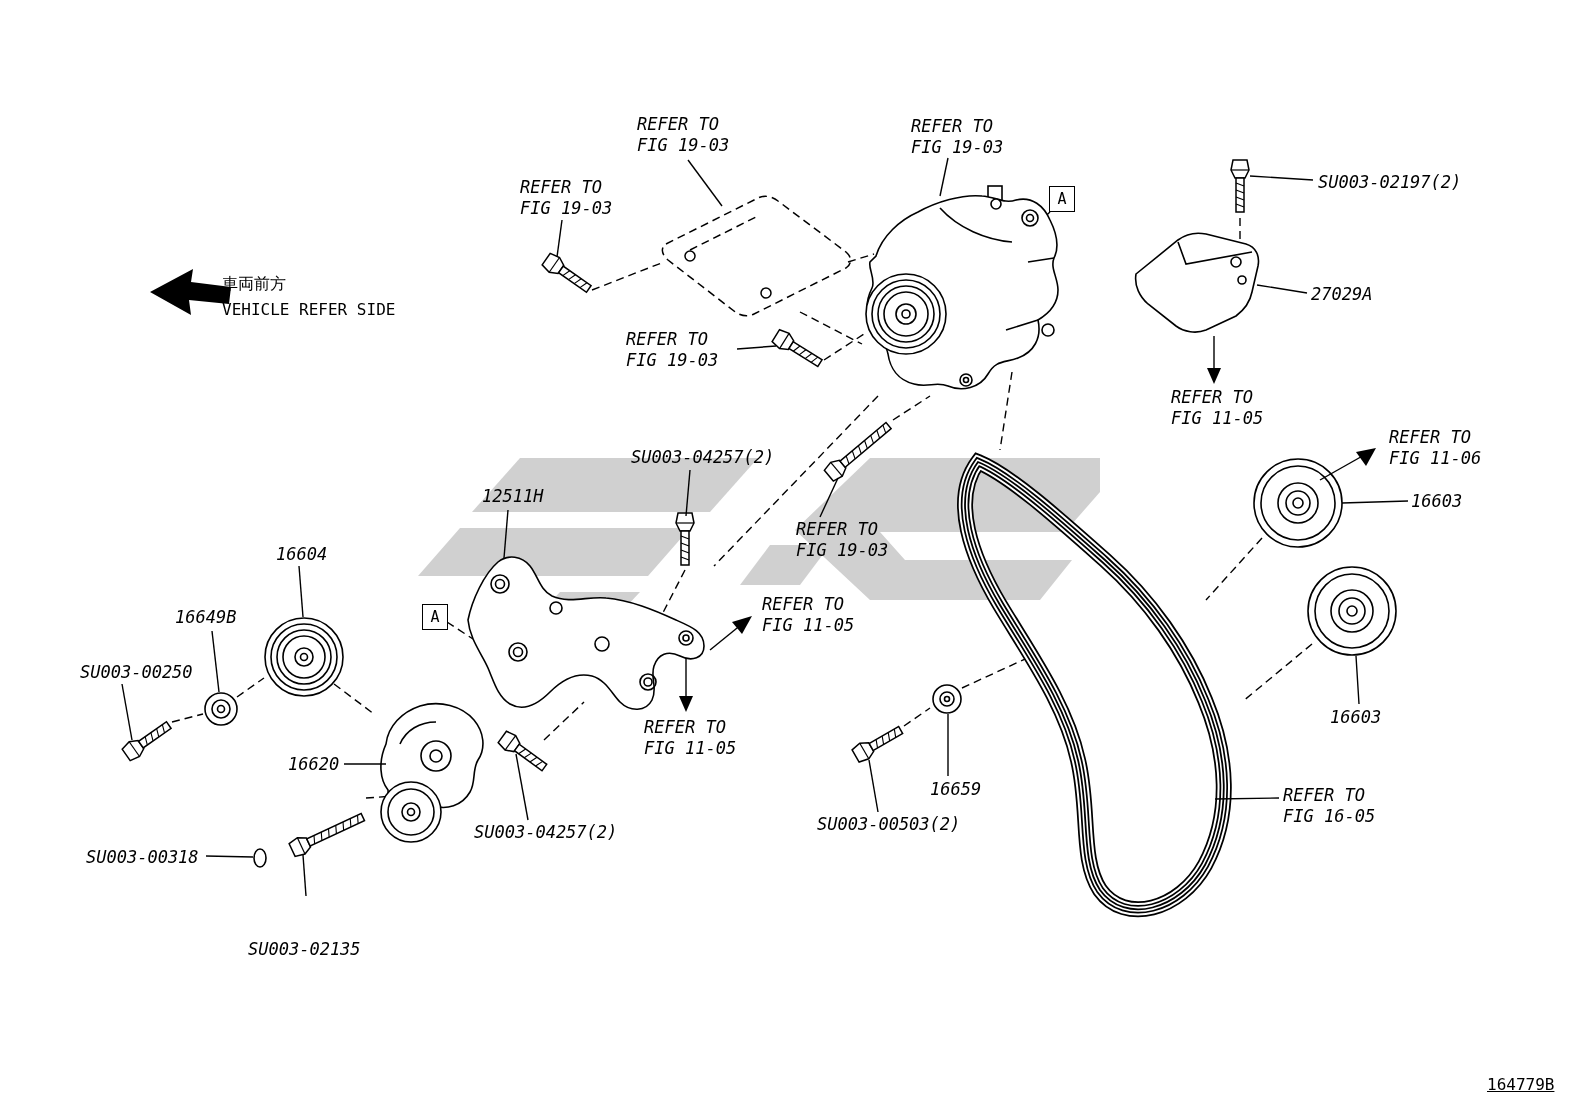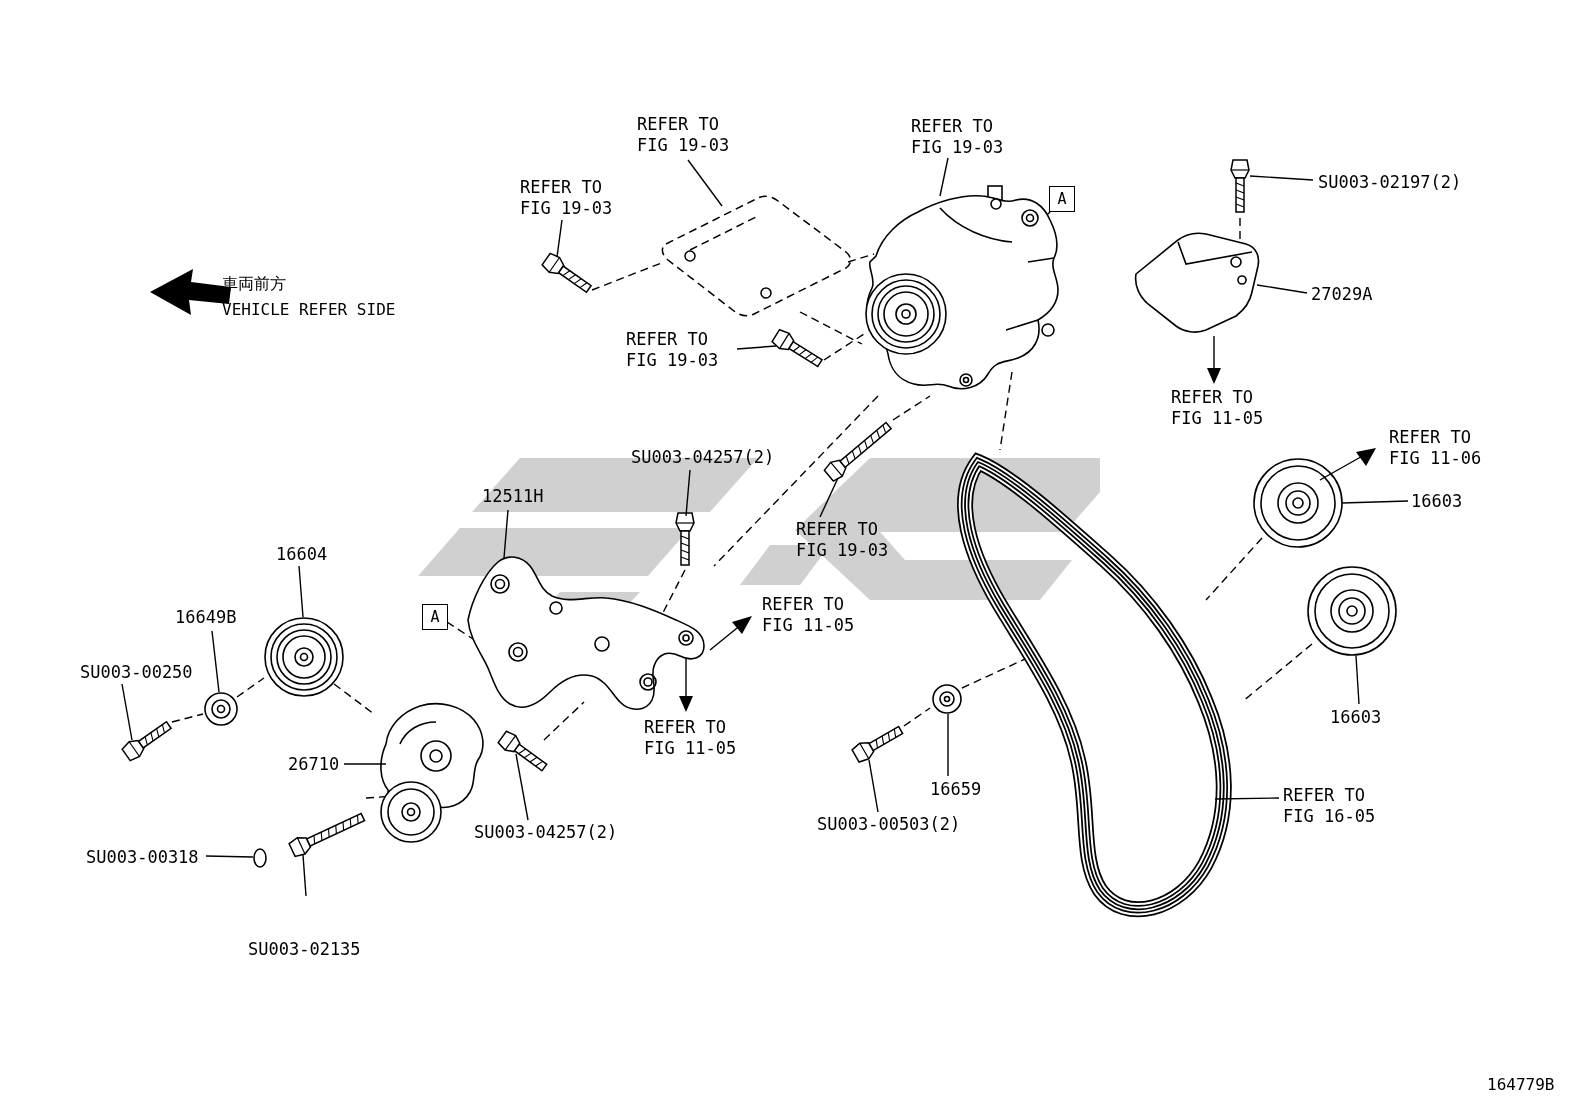--- a/index.html
+++ b/index.html
@@ -3,21 +3,21 @@
 <meta charset="utf-8">
 <style>
   html,body{margin:0;padding:0;background:#ffffff;}
   .stage{
     position:relative;width:1592px;height:1099px;background:#ffffff;overflow:hidden;
     font-family:"DejaVu Sans Mono","Liberation Mono",monospace;color:#000;
   }
   .stage svg{position:absolute;left:0;top:0;}
   .lbl{
     position:absolute;white-space:pre-line;font-size:17px;line-height:21px;
-    letter-spacing:0px;color:#000;
+    letter-spacing:0px;color:#000;font-style:italic;
   }
   .marker{
     position:absolute;width:24px;height:24px;border:1.7px solid #000;
     display:flex;align-items:center;justify-content:center;
     font-size:15px;background:#fff;
   }
   .dwg{position:absolute;font-size:16px;}
   .orient{position:absolute;font-size:16px;line-height:24px;white-space:pre-line;margin-top:28px;}
 </style>
 </head>
@@ -254,27 +254,27 @@
 FIG 19-03</div>
   <div class="lbl" style="left:631px;top:447px;">SU003-04257(2)</div>
   <div class="lbl" style="left:482px;top:486px;">12511H</div>
   <div class="lbl" style="left:796px;top:519px;">REFER TO
 FIG 19-03</div>
   <div class="lbl" style="left:276px;top:544px;">16604</div>
   <div class="lbl" style="left:175px;top:607px;">16649B</div>
   <div class="lbl" style="left:762px;top:594px;">REFER TO
 FIG 11-05</div>
   <div class="lbl" style="left:80px;top:662px;">SU003-00250</div>
-  <div class="lbl" style="left:288px;top:754px;">26710</div>
+  <div class="lbl" style="left:288px;top:754px;">16620</div>
   <div class="lbl" style="left:644px;top:717px;">REFER TO
 FIG 11-05</div>
   <div class="lbl" style="left:930px;top:779px;">16659</div>
   <div class="lbl" style="left:817px;top:814px;">SU003-00503(2)</div>
   <div class="lbl" style="left:1330px;top:707px;">16603</div>
   <div class="lbl" style="left:1283px;top:785px;">REFER TO
 FIG 16-05</div>
   <div class="lbl" style="left:474px;top:822px;">SU003-04257(2)</div>
   <div class="lbl" style="left:86px;top:847px;">SU003-00318</div>
   <div class="lbl" style="left:248px;top:899px;margin-top:40px;">SU003-02135</div>
 
-  <div class="dwg" style="left:1487px;top:1075px;">164779B</div>
+  <div class="dwg" style="left:1487px;top:1075px;text-decoration:underline;">164779B</div>
 
 </div>
 
 </body></html>

